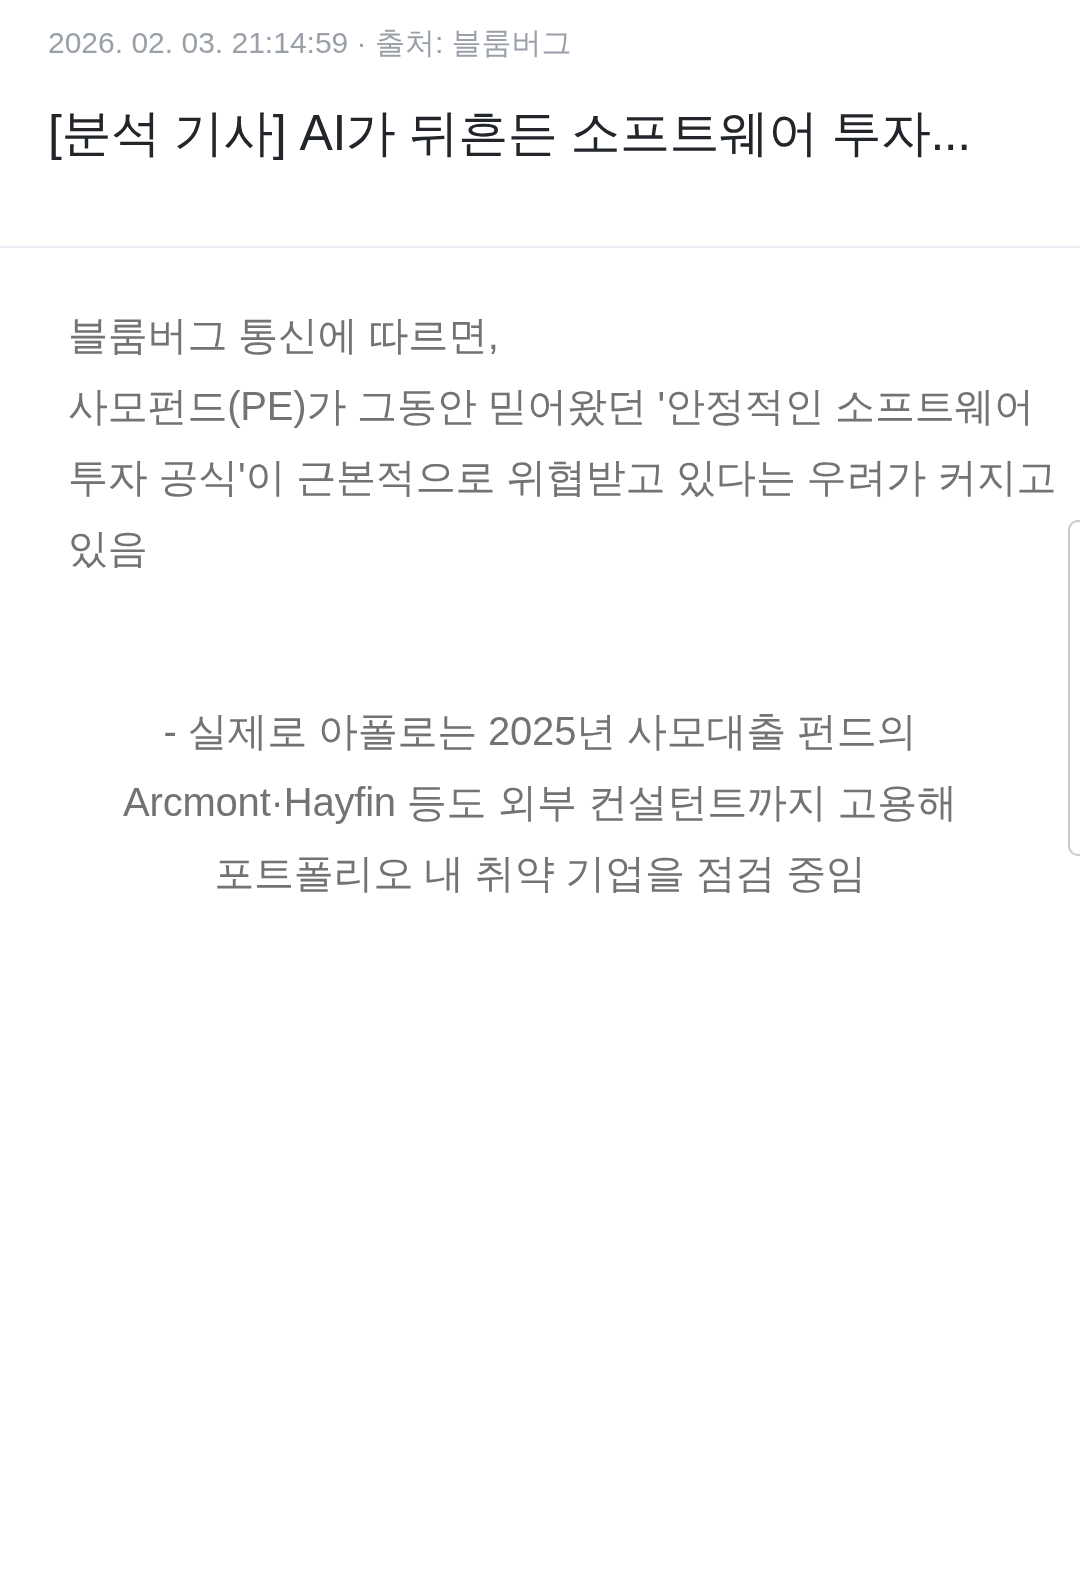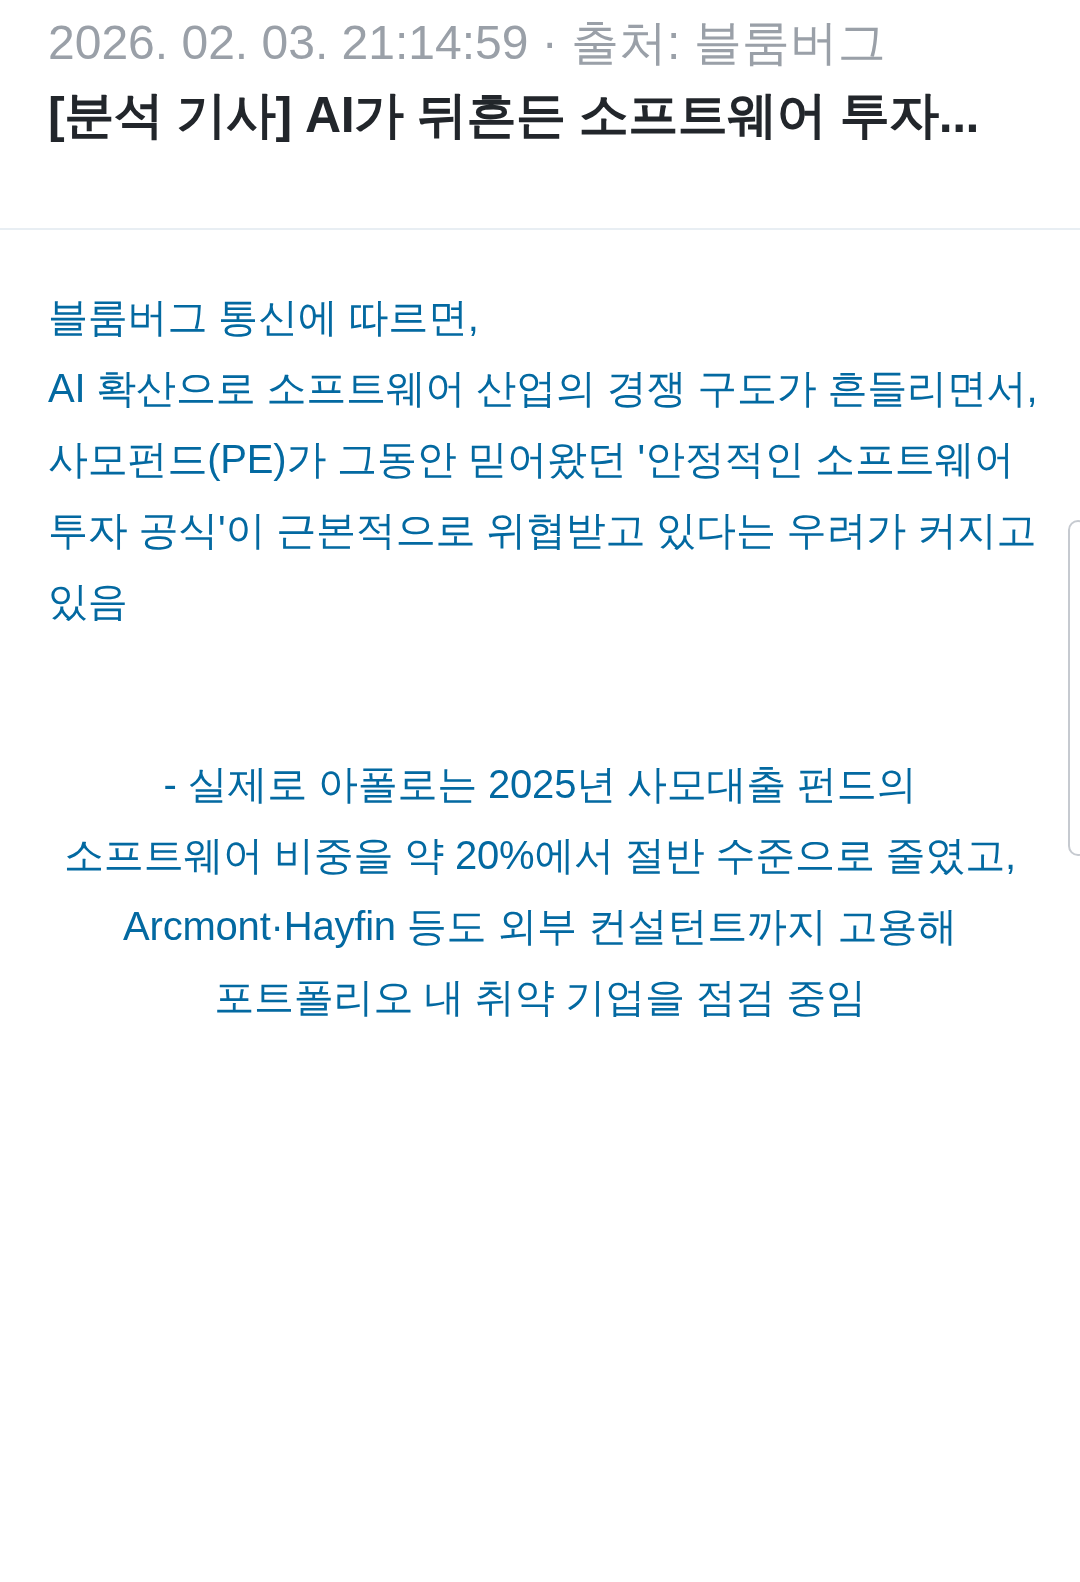--- a/index.html
+++ b/index.html
@@ -13,44 +13,44 @@
     height: 1582px;
     background: #ffffff;
     overflow: hidden;
     font-family: "Liberation Sans", "DejaVu Sans", sans-serif;
   }
   .content {
     padding: 0 48px;
   }
   .meta-line {
     padding-top: 20px;
-    font-size: 48px;
+    font-size: 30px;
     line-height: 46px;
     color: #9aa0a8;
     white-space: nowrap;
   }
   .meta-line span { color: #9aa0a8; }
   .article-title {
-    margin-top: 16px;
+    margin-top: 34px;
     font-size: 50px;
     line-height: 66px;
-    font-weight: 700;
+    font-weight: 400;
     color: #22262b;
     letter-spacing: -0.5px;
     white-space: nowrap;
   }
   .divider {
     margin-top: 80px;
     height: 2px;
     width: 1080px;
     background: #e8eef3;
   }
   .article-body {
-    padding: 0 48px;
-    color: #0369a1;
+    padding: 0 68px;
+    color: #737373;
   }
   .para {
     margin-top: 0;
     margin-bottom: 112px;
     font-size: 40px;
     line-height: 71px;
     letter-spacing: -0.2px;
   }
   .para:first-child {
     margin-top: 52px;
@@ -86,28 +86,26 @@
       <span>출처: 블룸버그</span>
     </div>
     <div class="article-title">[분석 기사] AI가 뒤흔든 소프트웨어 투자...</div>
   </div>
 
   <div class="divider"></div>
 
   <div class="article-body">
       <div class="para">
         <div class="line">블룸버그 통신에 따르면,</div>
-        <div class="line">AI 확산으로 소프트웨어 산업의 경쟁 구도가 흔들리면서,</div>
         <div class="line">사모펀드(PE)가 그동안 믿어왔던 '안정적인 소프트웨어</div>
         <div class="line">투자 공식'이 근본적으로 위협받고 있다는 우려가 커지고</div>
         <div class="line">있음</div>
       </div>
       <div class="para">
         <div class="line">- 실제로 아폴로는 2025년 사모대출 펀드의</div>
-        <div class="line">소프트웨어 비중을 약 20%에서 절반 수준으로 줄였고,</div>
         <div class="line">Arcmont·Hayfin 등도 외부 컨설턴트까지 고용해</div>
         <div class="line">포트폴리오 내 취약 기업을 점검 중임</div>
       </div>
     </div>
 
   <div class="scrollbar-thumb"></div>
 
 </div>
 
 </body></html>

